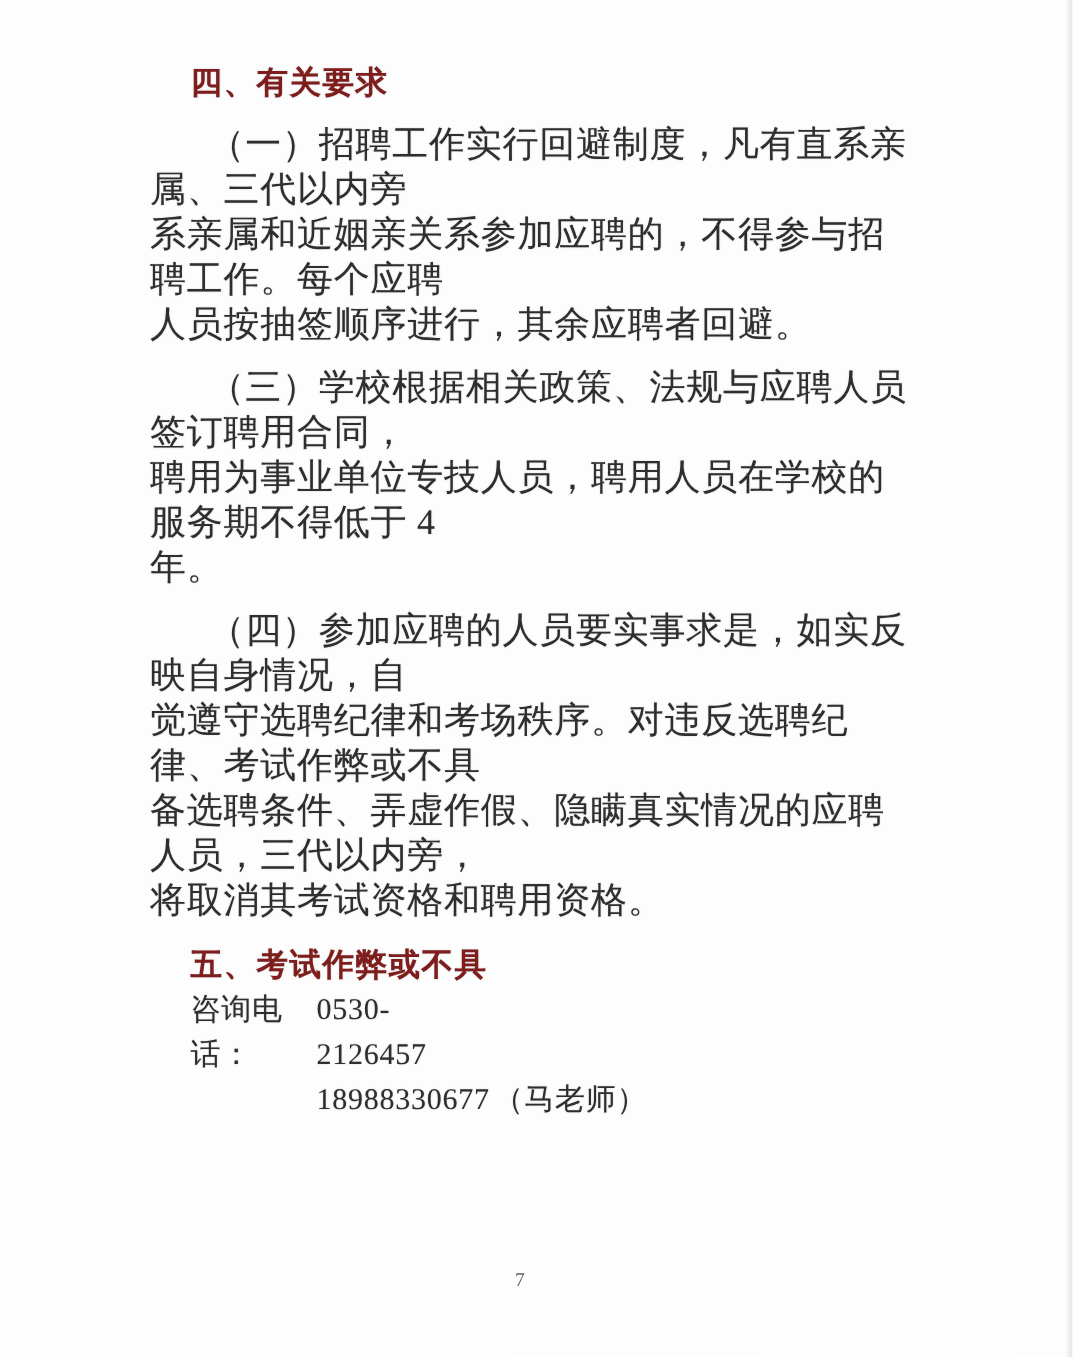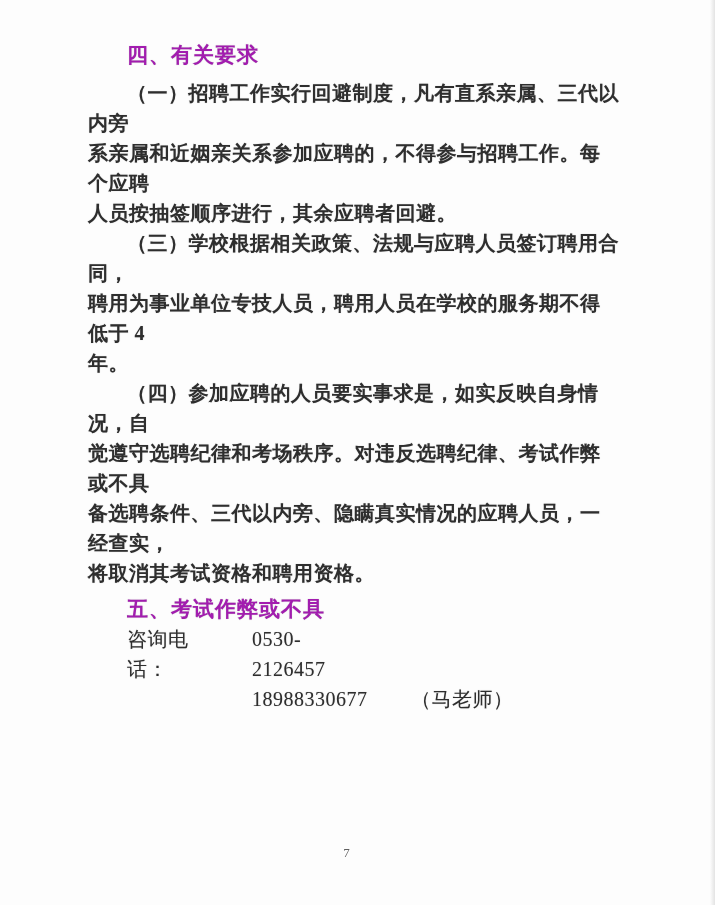--- a/index.html
+++ b/index.html
@@ -31,45 +31,43 @@
     top: 40px;
     width: 532px;
     color: #2e2e2e;
     text-shadow: 0 0 1px rgba(70,70,70,0.35);
   }
   .sec-heading {
     font-family: "DejaVu Sans", "Liberation Sans", sans-serif;
     font-weight: 700;
     font-size: 21px;
     line-height: 30px;
-    color: #a21caf;
+    color: #7f1d1d;
     letter-spacing: 1px;
     padding-left: 39px;
     margin: 0 0 8px 0;
   }
   .sec-heading.second {
     margin: 6px 0 0 0;
   }
   .para {
-    font-size: 20px;
+    font-size: 24px;
     line-height: 30px;
     letter-spacing: 0.5px;
-    margin: 0;
+    margin: 12px;
     white-space: pre-line;
     text-indent: 39px;
-    font-weight: bold;
   }
   .contacts { margin: 0; }
   .contact-row {
     display: flex;
     font-size: 20px;
     line-height: 30px;
     letter-spacing: 0.5px;
     padding-left: 39px;
-    gap: 41px;
   }
   .contact-label { flex: none; width: 84px; }
   .contact-number { flex: none; width: 118px; }
   .contact-note {
     flex: 1;
     padding-left: 24px;
     text-indent: -24px;
     white-space: pre-line;
   }
   .page-number {
@@ -95,21 +93,21 @@
 系亲属和近姻亲关系参加应聘的，不得参与招聘工作。每个应聘
 人员按抽签顺序进行，其余应聘者回避。</p>
 
 
     <p class="para">（三）学校根据相关政策、法规与应聘人员签订聘用合同，
 聘用为事业单位专技人员，聘用人员在学校的服务期不得低于 4
 年。</p>
 
     <p class="para">（四）参加应聘的人员要实事求是，如实反映自身情况，自
 觉遵守选聘纪律和考场秩序。对违反选聘纪律、考试作弊或不具
-备选聘条件、三代以内旁、隐瞒真实情况的应聘人员，一经查实，
+备选聘条件、弄虚作假、隐瞒真实情况的应聘人员，三代以内旁，
 将取消其考试资格和聘用资格。</p>
 
     <div class="sec-heading second">五、考试作弊或不具</div>
 
     <div class="contacts">
 
       <div class="contact-row r1">
         <span class="contact-label">咨询电话：</span>
         <span class="contact-number">0530-2126457</span>
       </div>

